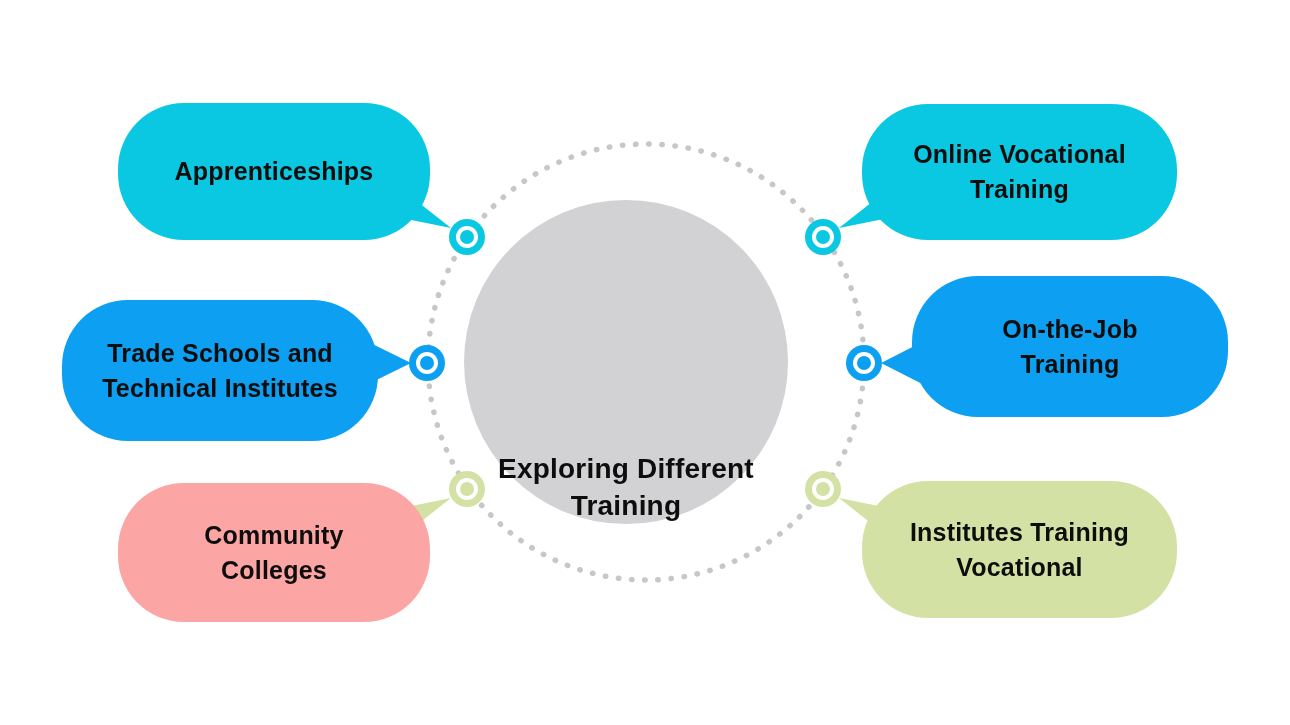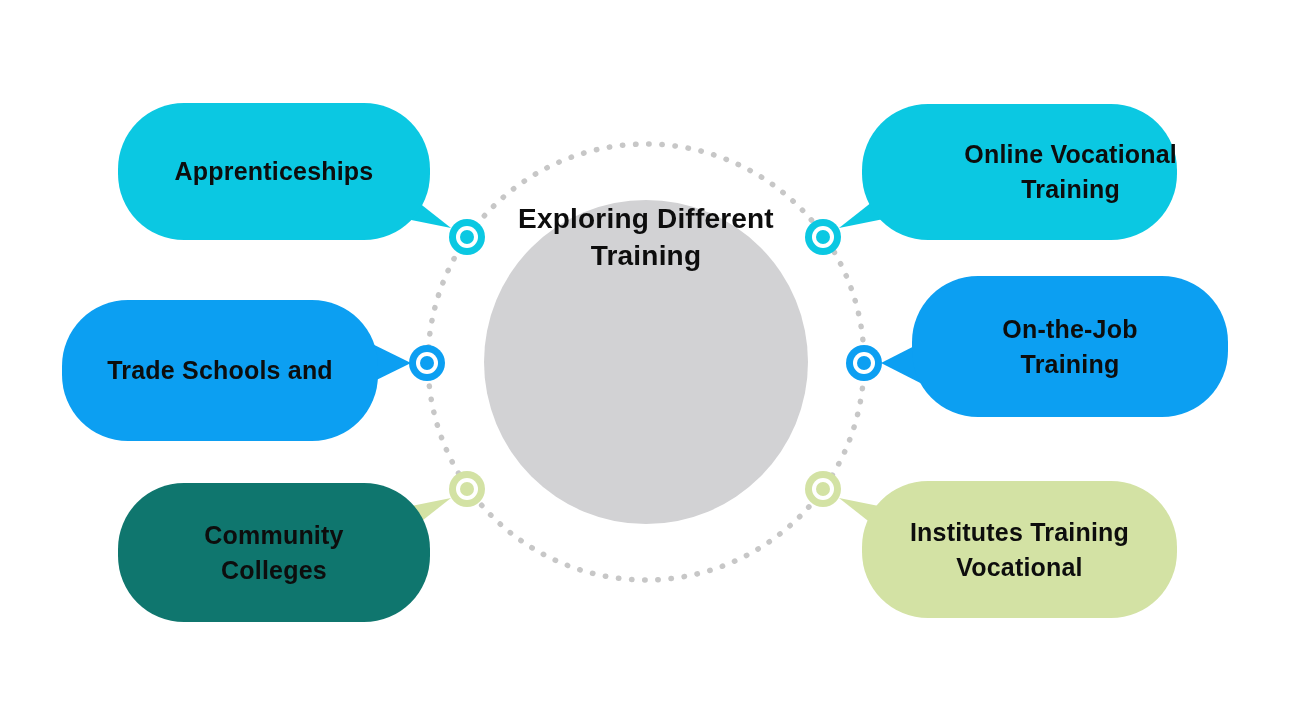--- a/index.html
+++ b/index.html
@@ -42,25 +42,25 @@
 
   .b0 { left: 118px; top: 103px; width: 312px; height: 137px; }
   .b1 { left:  62px; top: 292px; width: 316px; height: 141px; margin-top: 8px; }
   .b2 { left: 118px; top: 483px; width: 312px; height: 139px; }
   .b3 { left: 862px; top: 104px; width: 315px; height: 136px; }
   .b4 { left: 912px; top: 276px; width: 316px; height: 141px; }
   .b5 { left: 862px; top: 481px; width: 315px; height: 137px; }
 
   .center-circle {
     position: absolute;
-    left: 484px; top: 200px;
+    left: 464px; top: 200px;
     width: 324px; height: 324px;
     border-radius: 50%;
     display: flex;
-    align-items: flex-start;
+    align-items: flex-end;
     justify-content: center;
     text-align: center;
   }
   .center-label {
     font-weight: 700;
     font-size: 28px;
     line-height: 37px;
     letter-spacing: 0.2px;
   }
   .center-label .line { display: block; }
@@ -124,31 +124,32 @@
     <div class="bubble b0" style="background: rgb(11, 200, 226);">
       <div>
         <span class="line">Apprenticeships</span>
         <span class="line"></span>
       </div>
     </div>
 
     <div class="bubble b1" style="background: rgb(12, 159, 242);">
       <div>
         <span class="line">Trade Schools and</span>
+        <span class="line">Technical Institutes</span>
       </div>
     </div>
 
-    <div class="bubble b2" style="background: #0f766e;">
+    <div class="bubble b2" style="background: #fca5a5;">
       <div>
         <span class="line">Community</span>
         <span class="line">Colleges</span>
       </div>
     </div>
 
-    <div class="bubble b3" style="background: rgb(11, 200, 226); justify-content: flex-end;">
+    <div class="bubble b3" style="background: rgb(11, 200, 226);">
       <div>
         <span class="line">Online Vocational</span>
         <span class="line">Training</span>
       </div>
     </div>
 
     <div class="bubble b4" style="background: rgb(12, 159, 242);">
       <div>
         <span class="line">On-the-Job</span>
         <span class="line">Training</span>

